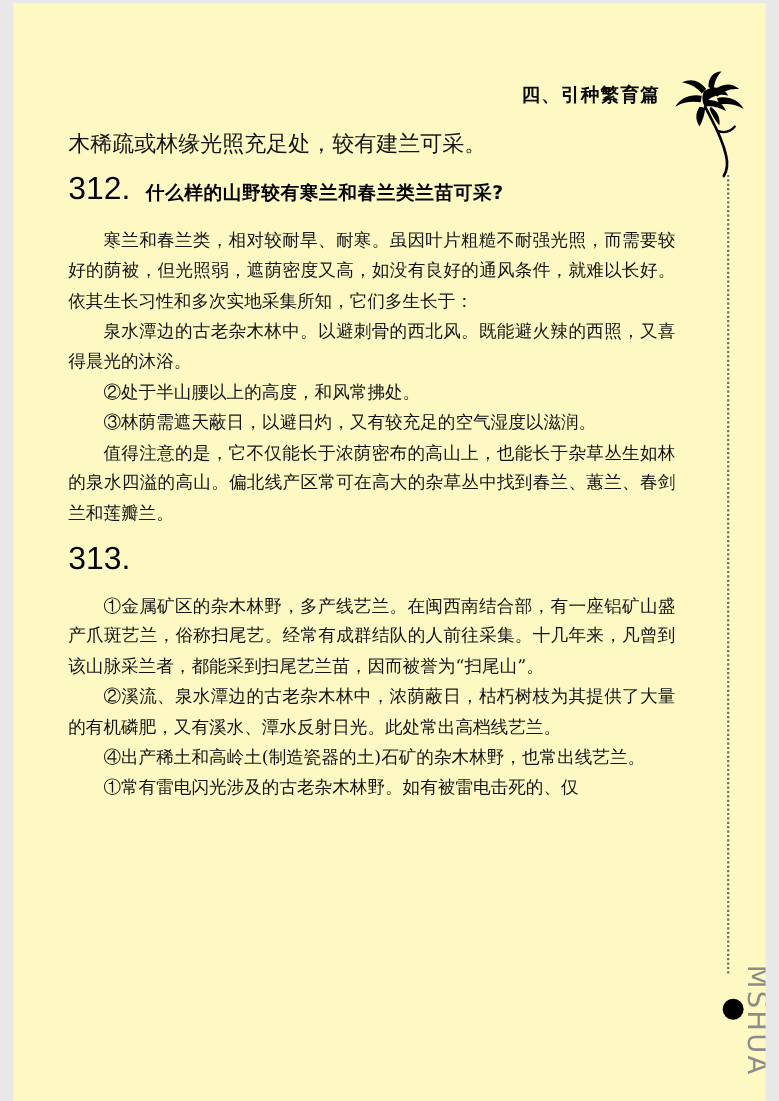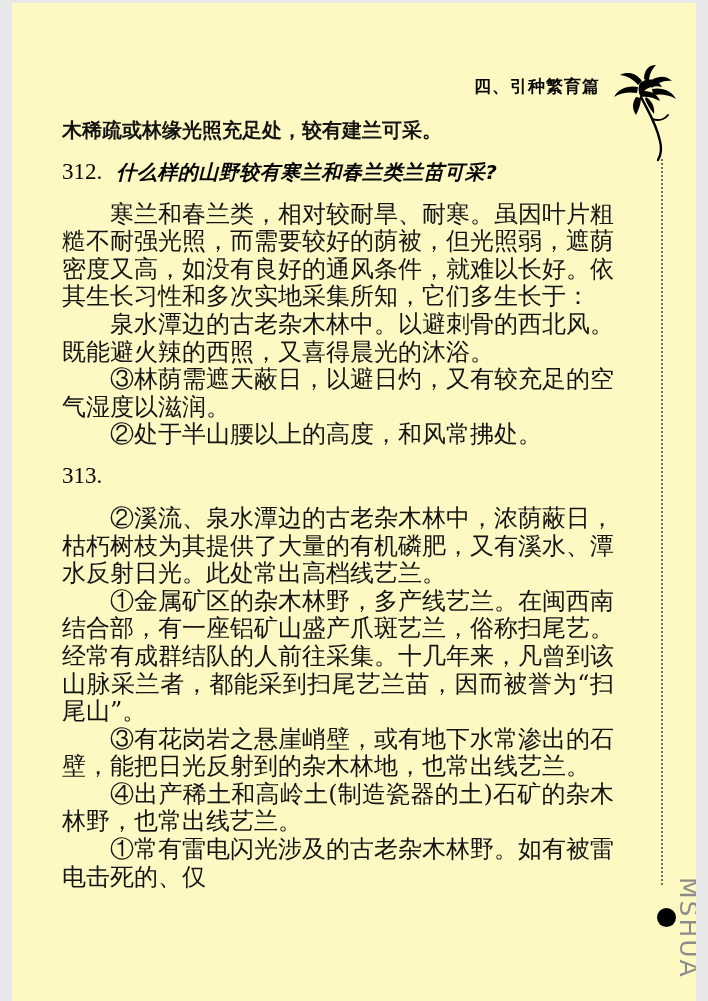--- a/index.html
+++ b/index.html
@@ -76,45 +76,43 @@
     position: absolute;
     left: 50px;
     top: 114px;
     width: 552px;
   }
   .intro-para {
     font-size: 20px;
     line-height: 27.6px;
     margin: 0;
     text-align: justify;
-    font-weight: bold;
   }
   .section-heading {
     display: flex;
     align-items: baseline;
     margin: 10px 0 12px 0;
     line-height: 34px;
     white-space: nowrap;
   }
   .section-number {
-    font-family: Liberation Serif, serif;
-    font-size: 23px;
+    font-family: Liberation Sans, sans-serif;
+    font-size: 29px;
     color: #050505;
     margin-right: 14px;
   }
   .section-title {
     font-family: "DejaVu Sans", "Liberation Sans", sans-serif;
     font-weight: 700;
-    font-size: 20px;
+    font-size: 17px;
     letter-spacing: 0.5px;
     color: #050505;
-    font-style: italic;
   }
   .body-para {
-    font-size: 24px;
+    font-size: 16px;
     line-height: 27.6px;
     margin: 0;
     text-indent: 2em;
     text-align: justify;
   }
 </style>
 </head>
 <body>
 
 <div class="page">
@@ -143,29 +141,29 @@
   <div class="content">
 
     <p class="intro-para">木稀疏或林缘光照充足处，较有建兰可采。</p>
 
     <div class="section-heading">
       <span class="section-number">312.</span>
       <span class="section-title">什么样的山野较有寒兰和春兰类兰苗可采?</span>
     </div>
     <p class="body-para">寒兰和春兰类，相对较耐旱、耐寒。虽因叶片粗糙不耐强光照，而需要较好的荫被，但光照弱，遮荫密度又高，如没有良好的通风条件，就难以长好。依其生长习性和多次实地采集所知，它们多生长于：</p>
     <p class="body-para">泉水潭边的古老杂木林中。以避刺骨的西北风。既能避火辣的西照，又喜得晨光的沐浴。</p>
+    <p class="body-para">②处于半山腰以上的高度，和风常拂处。</p>
     <p class="body-para">③林荫需遮天蔽日，以避日灼，又有较充足的空气湿度以滋润。</p>
-    <p class="body-para">②处于半山腰以上的高度，和风常拂处。</p>
+    <p class="body-para">值得注意的是，它不仅能长于浓荫密布的高山上，也能长于杂草丛生如林的泉水四溢的高山。偏北线产区常可在高大的杂草丛中找到春兰、蕙兰、春剑兰和莲瓣兰。</p>
 
     <div class="section-heading">
       <span class="section-number">313.</span>
     </div>
+    <p class="body-para">①金属矿区的杂木林野，多产线艺兰。在闽西南结合部，有一座铝矿山盛产爪斑艺兰，俗称扫尾艺。经常有成群结队的人前往采集。十几年来，凡曾到该山脉采兰者，都能采到扫尾艺兰苗，因而被誉为“扫尾山”。</p>
     <p class="body-para">②溪流、泉水潭边的古老杂木林中，浓荫蔽日，枯朽树枝为其提供了大量的有机磷肥，又有溪水、潭水反射日光。此处常出高档线艺兰。</p>
-    <p class="body-para">①金属矿区的杂木林野，多产线艺兰。在闽西南结合部，有一座铝矿山盛产爪斑艺兰，俗称扫尾艺。经常有成群结队的人前往采集。十几年来，凡曾到该山脉采兰者，都能采到扫尾艺兰苗，因而被誉为“扫尾山”。</p>
-    <p class="body-para">③有花岗岩之悬崖峭壁，或有地下水常渗出的石壁，能把日光反射到的杂木林地，也常出线艺兰。</p>
     <p class="body-para">④出产稀土和高岭土(制造瓷器的土)石矿的杂木林野，也常出线艺兰。</p>
 
     <p class="body-para">①常有雷电闪光涉及的古老杂木林野。如有被雷电击死的、仅</p>
 
   </div>
 
   <div class="page-marker"></div>
 
   <div class="watermark">MSHUA</div>
 

